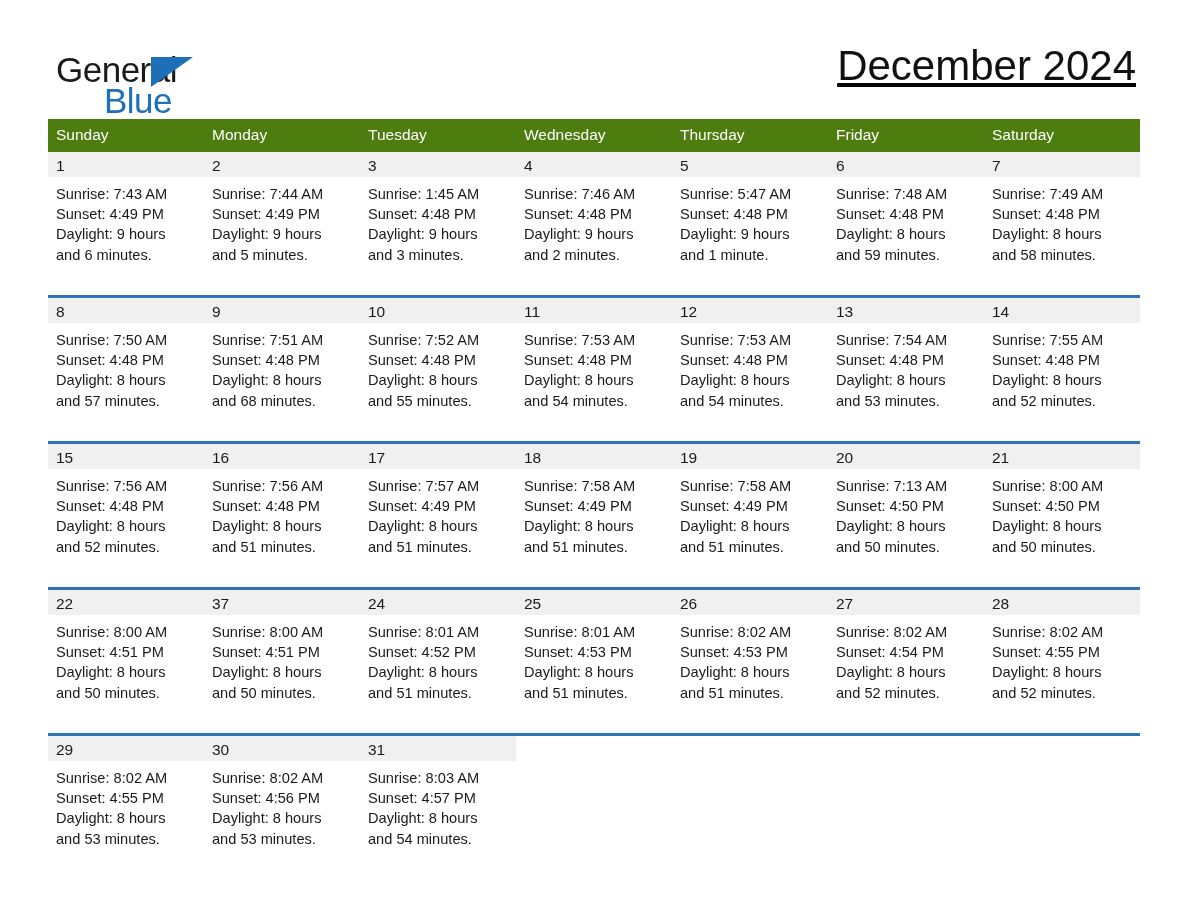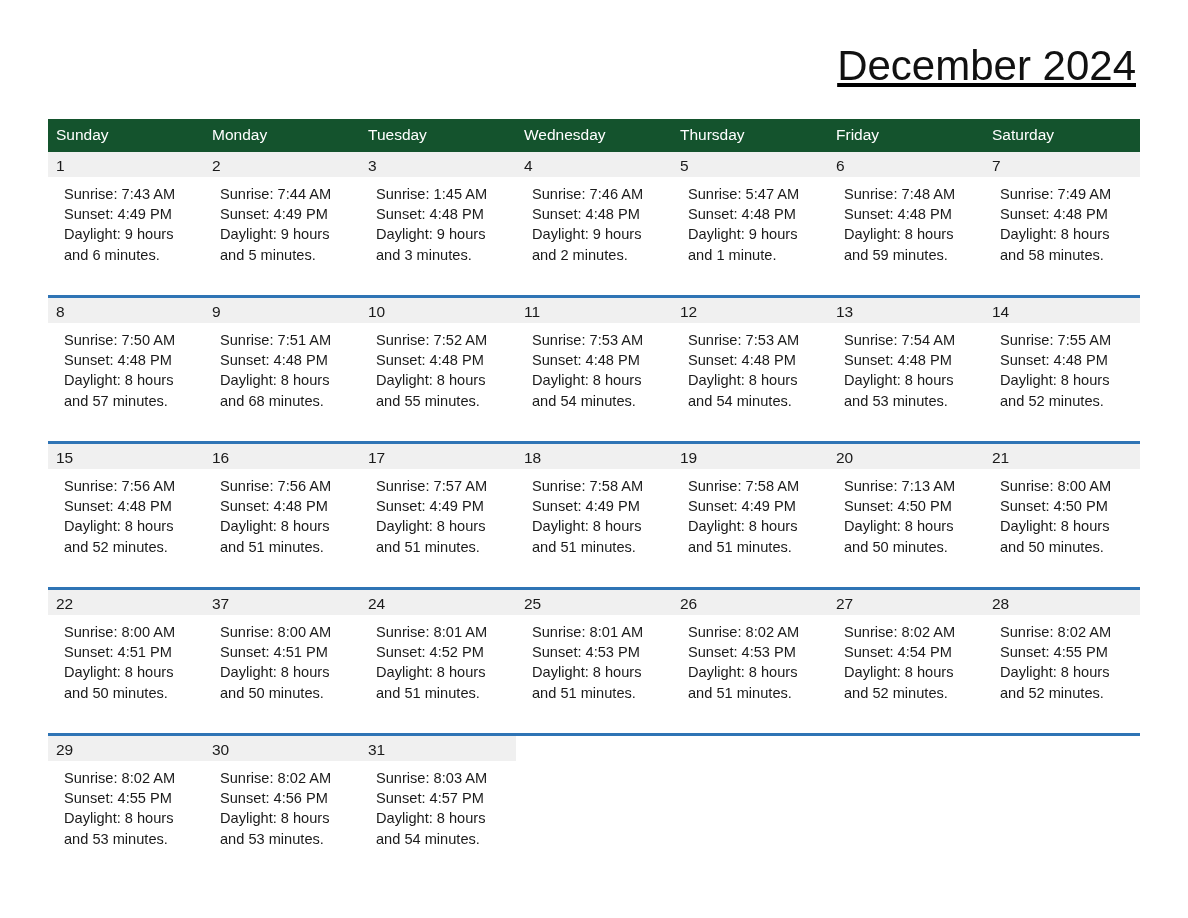--- a/index.html
+++ b/index.html
@@ -89,21 +89,21 @@
   
   .calendar {
     margin-top: 15px;
     width: 1092px;
     border-collapse: collapse;
     table-layout: fixed;
   }
   .calendar col { width: 156px; }
 
   .dow-row th {
-    background: #14532d;
+    background: #4d7c0f;
     color: #ffffff;
     text-align: left;
     font-weight: normal;
     font-size: 15.5px;
     padding: 7px 0 8px 8px;
     height: 18px;
     vertical-align: middle;
   }
 
   .week-row > td {
@@ -127,38 +127,42 @@
     box-sizing: border-box;
     font-size: 15.5px;
     color: #1a1a1a;
     line-height: 23px;
   }
   .cell-body {
     padding: 7px 8px 0 8px;
     font-size: 14.6px;
     line-height: 20.2px;
     color: #1a1a1a;
-    margin-left: 8px;
   }
   .cell-body div { white-space: nowrap; }
 
   .spacer-row td {
     height: 12px;
     padding: 0;
     border: none;
     background: #ffffff;
   }
 </style>
 </head>
 <body>
 
 <div class="page">
 
   <div class="header">
 
+    <div class="brand">
+      <span class="brand-general">General</span>
+      <span class="brand-triangle"></span>
+      <span class="brand-blue">Blue</span>
+    </div>
 
     <div class="title-block">
       <h1 class="title-main">December 2024</h1>
     </div>
 
   </div>
 
   <table class="calendar">
     <colgroup>
       <col>

